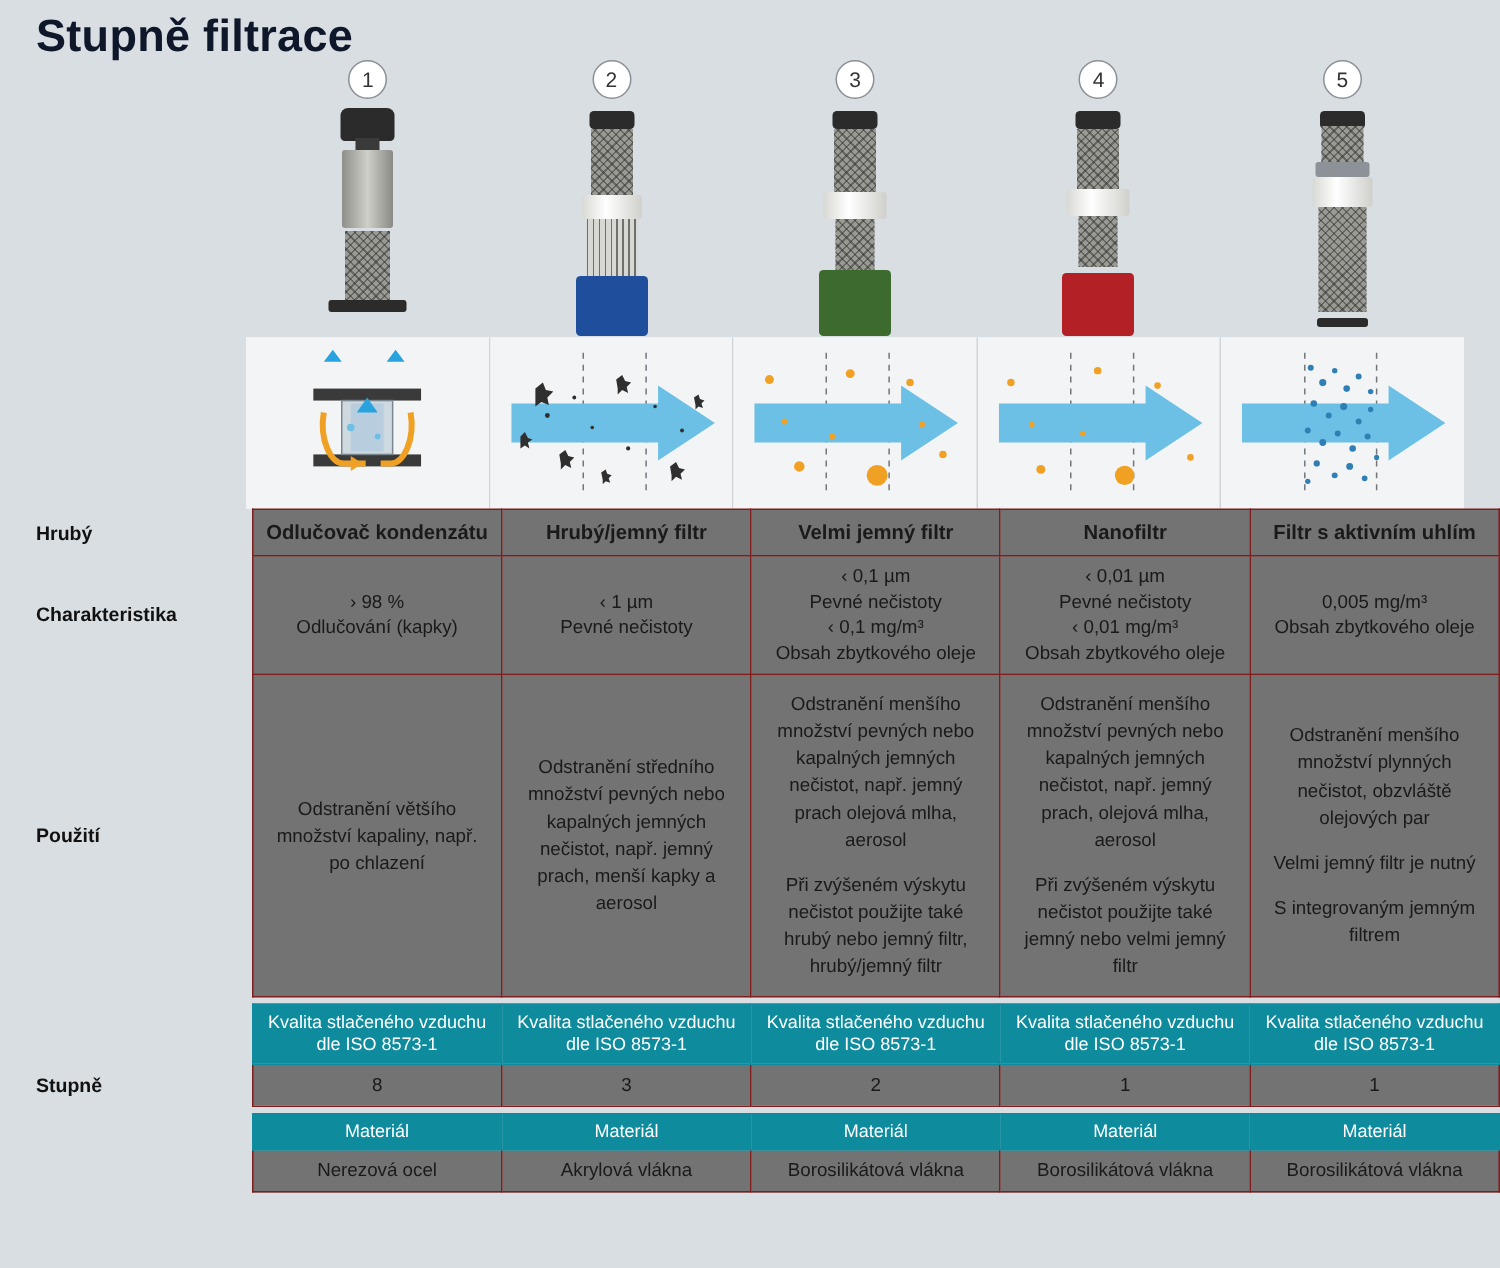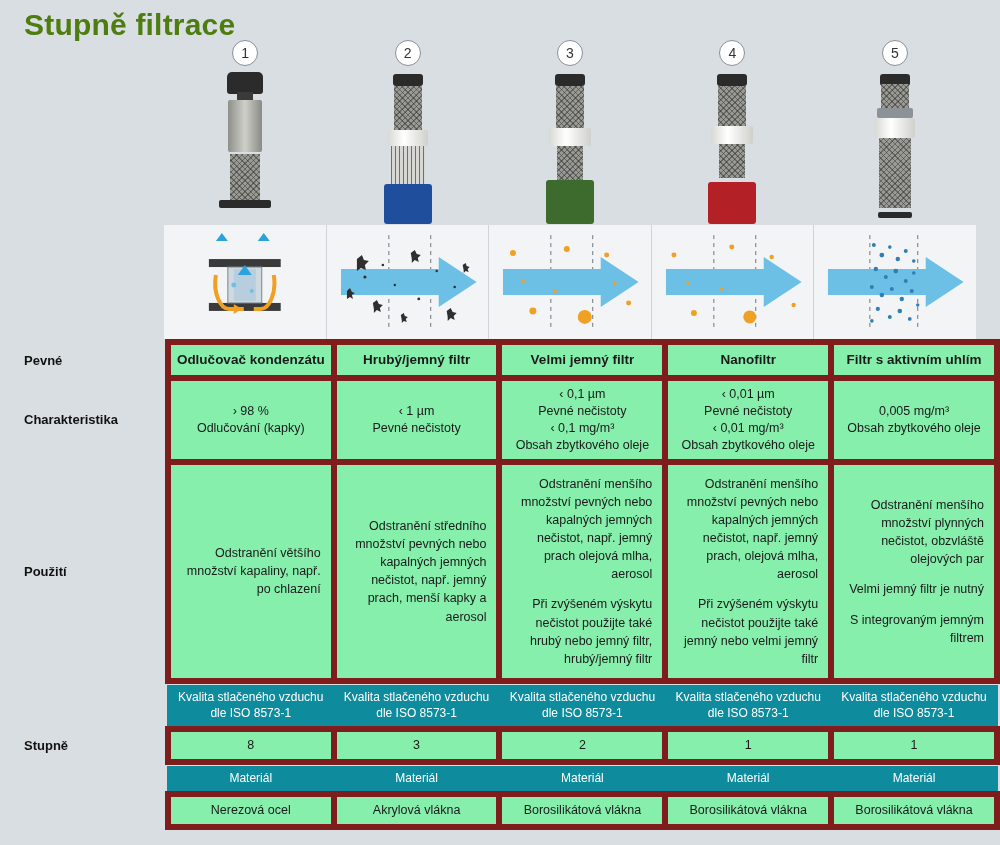--- a/index.html
+++ b/index.html
@@ -11,21 +11,21 @@
     color:#1a1a1a;
     position:relative;
     overflow:hidden;
   }
   #page-title {
     position:absolute;
     left:24px; top:8px;
     font-size:30px;
     font-weight:bold;
     letter-spacing:0.2px;
-    color:#4d7c0f;
+    color:#0f172a;
   }
 
   
   #products {
     position:absolute;
     left:164px; top:40px;
     width:812px; height:185px;
     display:flex;
   }
   .product {
@@ -120,28 +120,28 @@
     width:164px;
     background:#d9dee2;
     font-weight:bold;
     font-size:13px;
     padding:4px 0 4px 24px;
     text-align:left;
     color:#111;
   }
   .cell {
     width:162px;
-    background:#86efac;
-    border:6px solid #7f1d1d;
+    background:#737373;
+    border:1px solid #7f1d1d;
     text-align:center;
     padding:5px 8px;
     line-height:1.35;
   }
   .cell.name { font-weight:bold; font-size:13.5px; padding:6px 4px; }
-  .cell.usage { padding:10px 10px; line-height:1.45;text-align:right; }
+  .cell.usage { padding:10px 10px; line-height:1.45; }
   .cell.usage p { margin:0 0 12px 0; }
   .cell.usage p:last-child { margin-bottom:0; }
   .teal {
     background:#0e8b9c;
     color:#ffffff;
     text-align:center;
     border:1px solid #0e8b9c;
     padding:4px 6px;
     line-height:1.3;
     font-size:12px;
@@ -323,21 +323,21 @@
           <circle cx="58" cy="96" r="1.8"></circle>
       </g>
     </svg>
   </div>
 </div>
 
 <table>
   <tbody>
 
     <tr>
-      <td class="rowlabel">Pevné</td>
+      <td class="rowlabel">Hrubý</td>
       <td class="cell name">Odlučovač kondenzátu</td>
       <td class="cell name">Hrubý/jemný filtr</td>
       <td class="cell name">Velmi jemný filtr</td>
       <td class="cell name">Nanofiltr</td>
       <td class="cell name">Filtr s aktivním uhlím</td>
     </tr>
 
     <tr>
       <td class="rowlabel">Charakteristika</td>
       <td class="cell">

